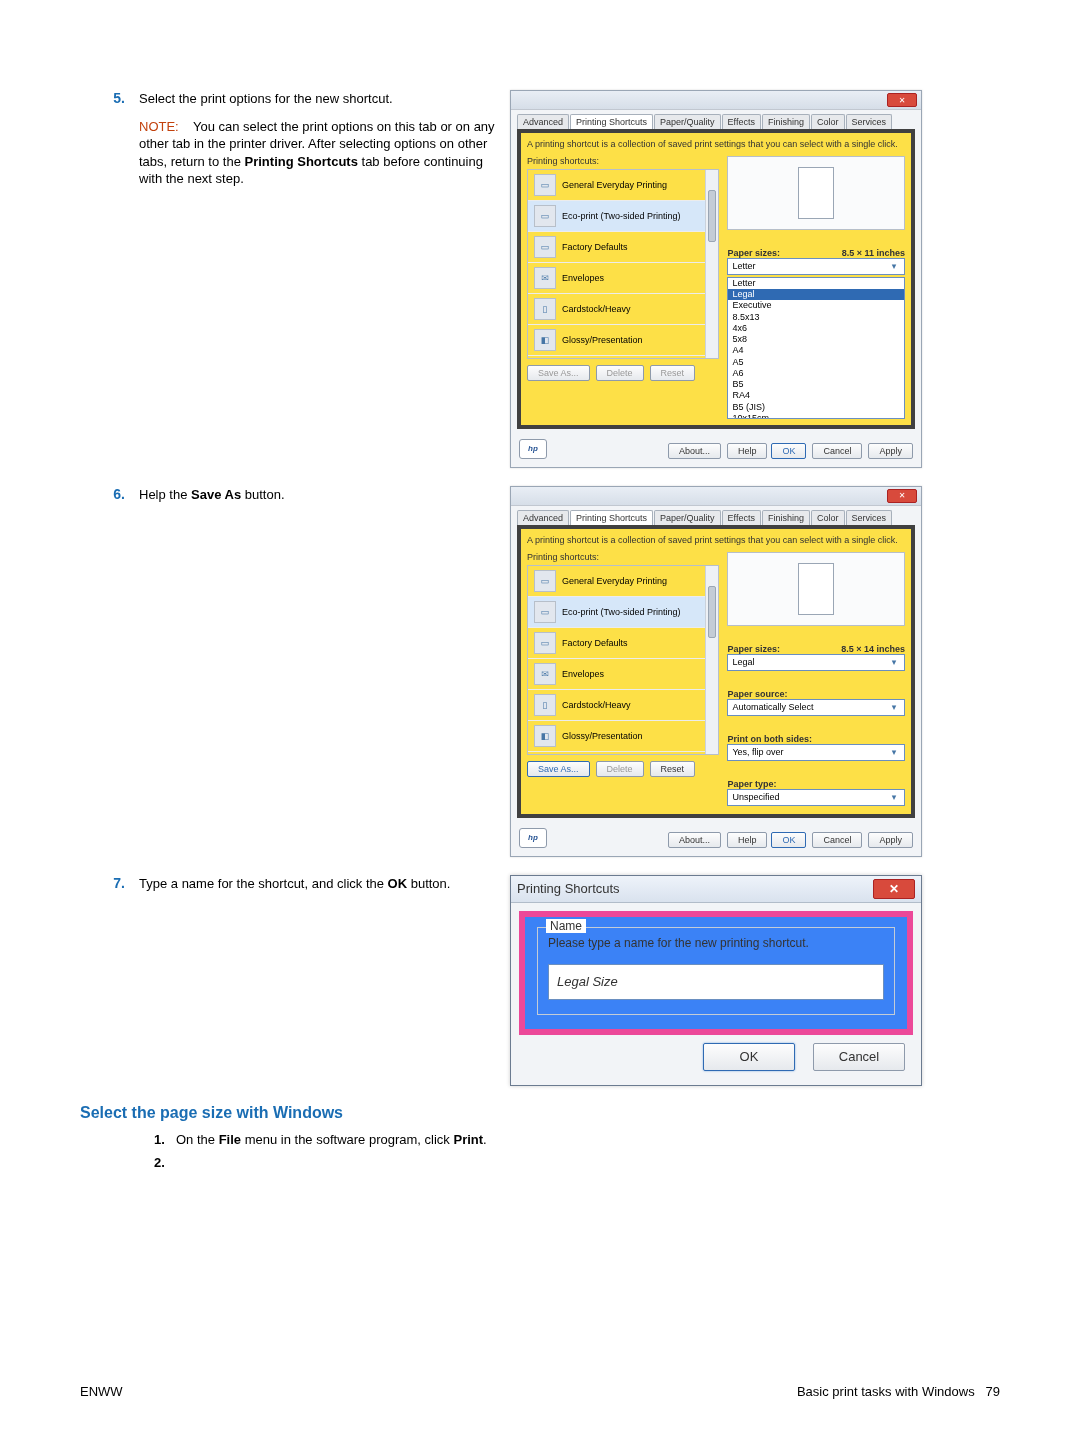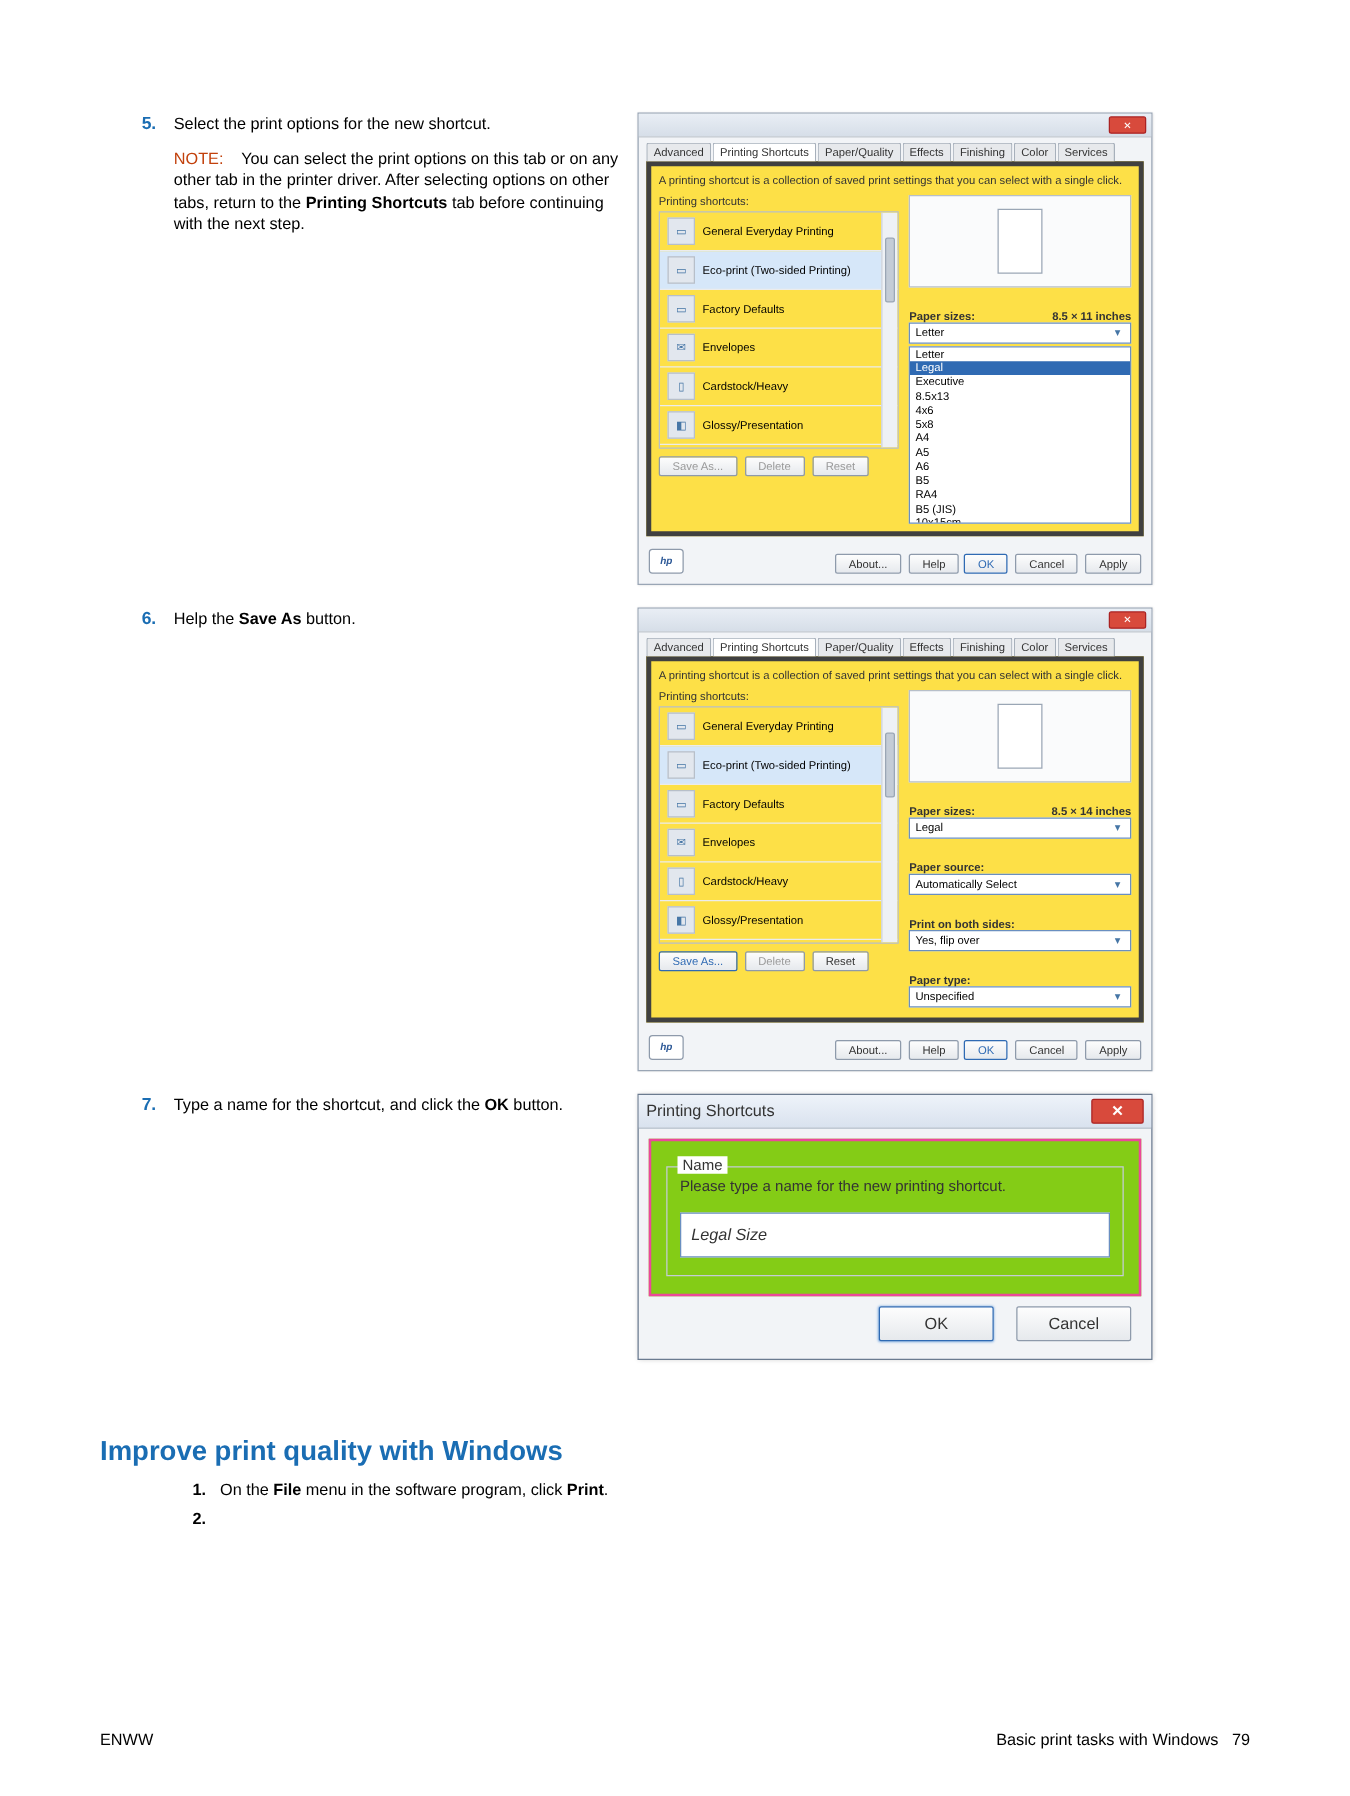--- a/index.html
+++ b/index.html
@@ -224,21 +224,21 @@
     border-bottom:1px solid #b1bcc9;
     display:flex;align-items:center;justify-content:space-between;
     padding:0 6px;
     color:#333;
   }
   .namedlg-close {
     width:40px;height:18px;background:#d84a3c;border:1px solid #a22;border-radius:2px;
     color:#fff;display:flex;align-items:center;justify-content:center;font-size:12px;font-weight:bold;
   }
   .namedlg-body {
-    background:#84cc16;border:2px solid #ec4899;margin:8px;padding:20px 12px 14px 12px;
+    background:#3b82f6;border:6px solid #ec4899;margin:8px;padding:10px 12px 14px 12px;
   }
   .namedlg-group {
     border:1px solid #c4ccd6;padding:8px 10px 14px 10px;position:relative;
   }
   .namedlg-legend {
     position:absolute;top:-9px;left:8px;background:#fff;padding:0 4px;font-size:12px;color:#333;
   }
   .namedlg-text { color:#333; font-size:12px; }
   .namedlg-input {
     margin-top:14px;width:100%;box-sizing:border-box;
@@ -521,21 +521,21 @@
           </div>
         </div>
         <div class="namedlg-foot">
           <div class="namedlg-btn primary">OK</div>
           <div class="namedlg-btn">Cancel</div>
         </div>
       </div>
     </div>
   </div>
 
-  <h2 class="sect">Improve print quality with Windows</h2>
+  <h3 class="subsect">Select the page size with Windows</h3>
 
   <div class="numlist">
     <div class="li">
       <div class="n">1.</div>
       <div>
         <span>On the </span><b>File</b><span> menu in the software program, click </span><b>Print</b><span>.</span>
       </div>
     </div>
     <div class="li">
       <div class="n">2.</div>

